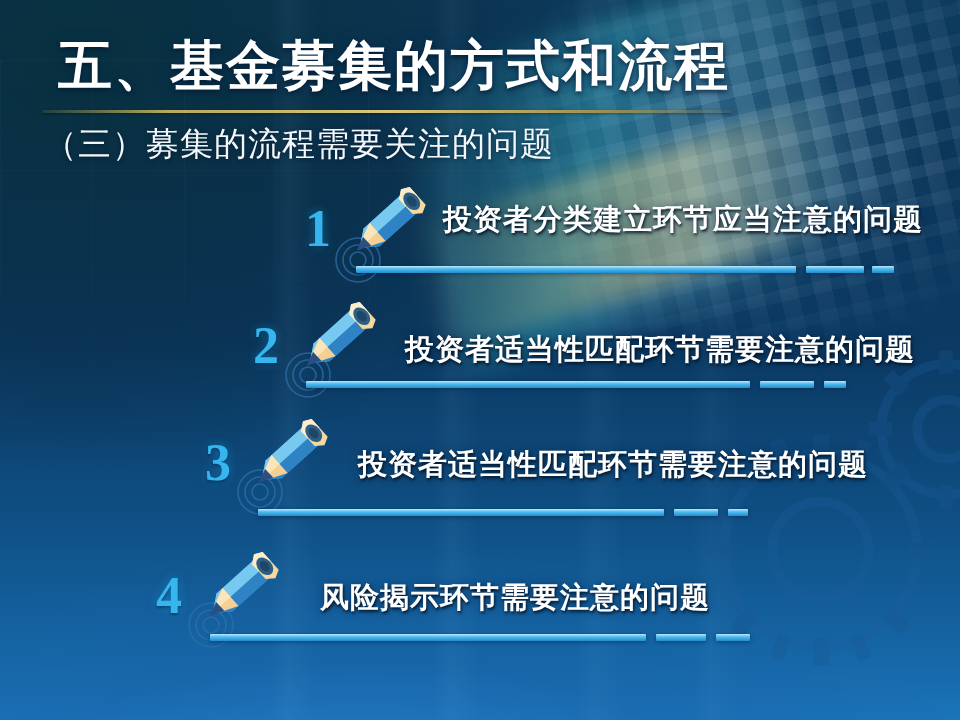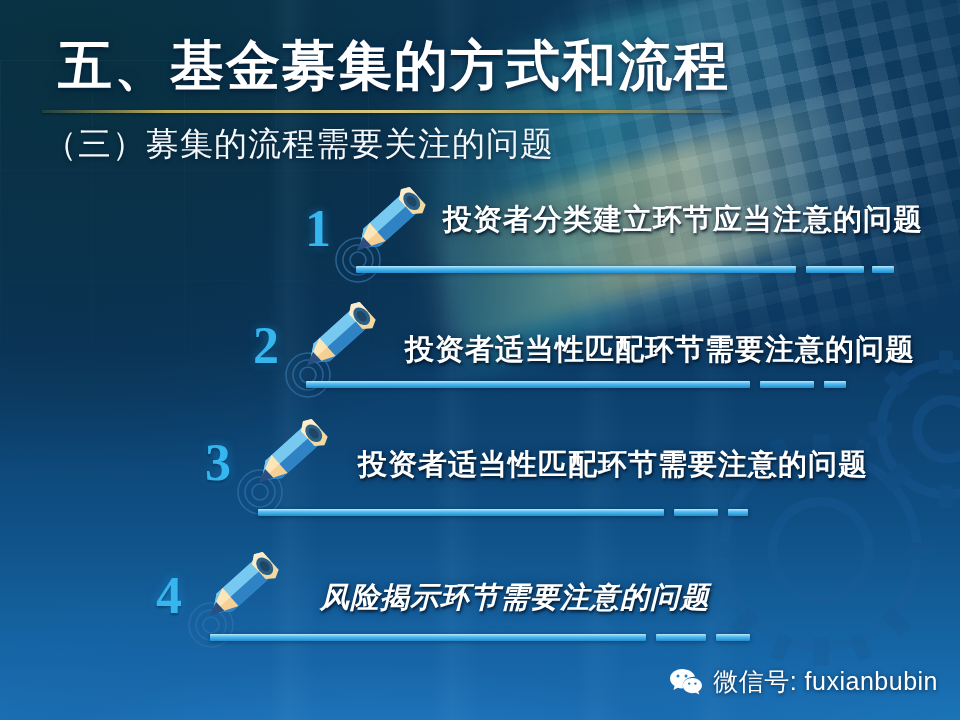--- a/index.html
+++ b/index.html
@@ -316,35 +316,22 @@
             <polygon points="40,4 64,4 68,12 62,20 42,20 36,12" fill="#f3d9a0"></polygon>
             <polygon points="40,4 52,4 52,20 42,20 36,12" fill="#fbeccb"></polygon>
             <ellipse cx="52" cy="12" rx="10" ry="7" fill="#2b5f86"></ellipse>
             <ellipse cx="52" cy="12" rx="6" ry="4" fill="#1d4667"></ellipse>
             <polygon points="40,58 64,58 58,72 46,72" fill="#f6cf93"></polygon>
             <polygon points="40,58 52,58 52,72 46,72" fill="#fce5b8"></polygon>
             <polygon points="46,72 58,72 52,86" fill="#2a4f80"></polygon>
           </g>
         </svg>
       </div>
-      <div class="row-text" style="left:320px; top:578px;font-style:italic;">风险揭示环节需要注意的问题</div>
+      <div class="row-text" style="left:320px; top:578px;">风险揭示环节需要注意的问题</div>
       <div class="row-line" style="left:210px; top:634px; width:436px;"></div>
       <div class="row-dash" style="left:656px; top:634px; width:50px;"></div>
       <div class="row-dash" style="left:716px; top:634px; width:34px;"></div>
     </div>
 
   </div>
 
-  <div class="footer">
-    <span class="wechat-icon">
-      <svg viewBox="0 0 34 30" xmlns="http://www.w3.org/2000/svg">
-        <path d="M13 2C6.4 2 1 6.3 1 11.6c0 3 1.8 5.7 4.6 7.5L4.4 23l4.3-2.2c1.3.4 2.8.6 4.3.6.4 0 .8 0 1.2-.05-.3-.8-.45-1.7-.45-2.6 0-5 4.9-9 11-9 .4 0 .8 0 1.2.05C25.2 5.6 19.7 2 13 2z" fill="#ffffff"></path>
-        <circle cx="9" cy="9" r="1.5" fill="#1a7fc4"></circle>
-        <circle cx="17" cy="9" r="1.5" fill="#1a7fc4"></circle>
-        <path d="M33 18.6c0-4.2-4.3-7.6-9.6-7.6s-9.6 3.4-9.6 7.6c0 4.2 4.3 7.6 9.6 7.6 1.2 0 2.3-.2 3.4-.5l3.5 1.8-1-3c2.2-1.4 3.7-3.5 3.7-5.9z" fill="#ffffff"></path>
-        <circle cx="20.2" cy="16.6" r="1.2" fill="#1a7fc4"></circle>
-        <circle cx="26.4" cy="16.6" r="1.2" fill="#1a7fc4"></circle>
-      </svg>
-    </span>
-    <span class="footer-text">微信号: fuxianbubin</span>
-  </div>
 
 </div>
 
 </body></html>

